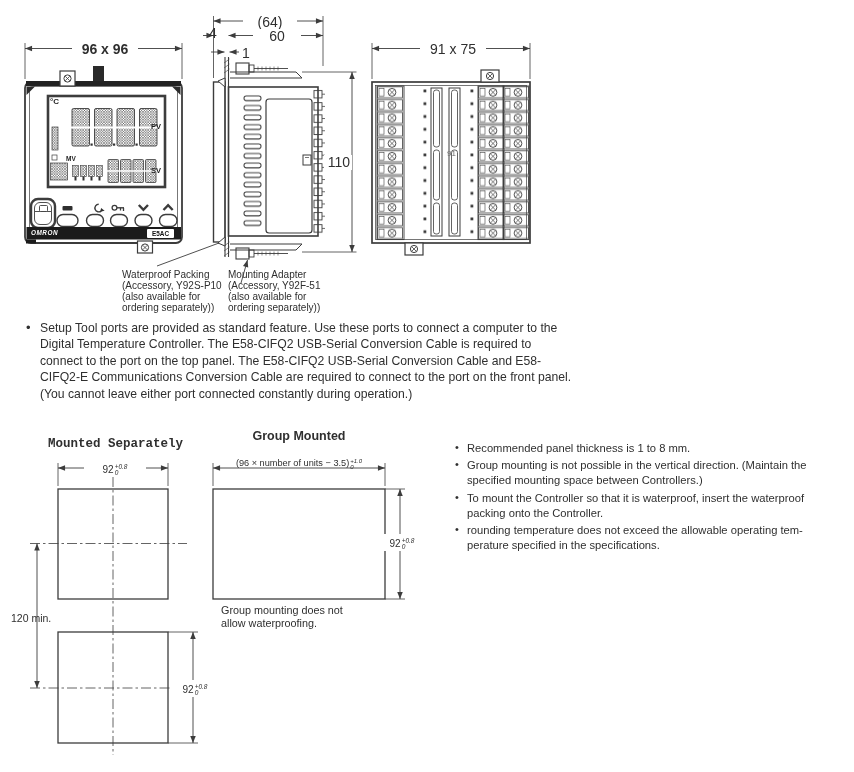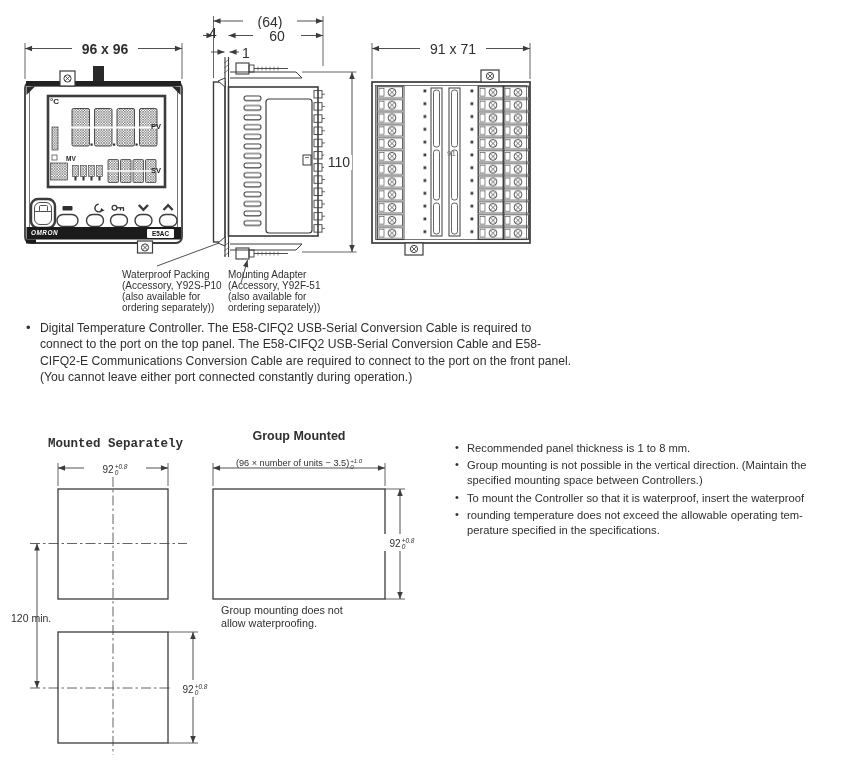--- a/index.html
+++ b/index.html
@@ -268,21 +268,21 @@
     </g>
   </g>
 </svg>
 
 <div class="lbl dim ctr bgw" style="left:72px;top:42px;width:62px;font-weight:bold;">96 x 96</div>
 <div class="lbl dim ctr bgw" style="left:243px;top:14.5px;width:50px;">(64)</div>
 <div class="lbl dim ctr bgw" style="left:253px;top:29px;width:44px;">60</div>
 <div class="lbl dim ctr" style="left:206px;top:25.5px;width:14px;">4</div>
 <div class="lbl dim" style="left:242px;top:46px;">1</div>
 <div class="lbl dim bgw" style="left:324px;top:155px;width:24px;text-align:right;">110</div>
-<div class="lbl dim ctr bgw" style="left:420px;top:42px;width:62px;">91 x 71</div>
+<div class="lbl dim ctr bgw" style="left:420px;top:42px;width:62px;">91 x 75</div>
 <div class="lbl" style="left:447px;top:150px;font-size:8px;color:#6e6e6e;">91</div>
 
 <div class="disp-lb" style="left:50px;top:97px;font-size:8px;">°C</div>
 <div class="disp-lb" style="left:151px;top:122px;font-size:7.5px;">PV</div>
 <div class="disp-lb" style="left:66px;top:155px;font-size:6.5px;">MV</div>
 <div class="disp-lb" style="left:151px;top:166px;font-size:7.5px;">SV</div>
 <div class="brand">OMRON</div>
 <div class="white-badge">E5AC</div>
 
 <div class="lbl" style="left:122px;top:269px;">
@@ -294,20 +294,21 @@
 <div class="lbl" style="left:228px;top:269px;">
   <div class="tiny">Mounting Adapter</div>
   <div class="tiny">(Accessory, Y92F-51</div>
   <div class="tiny">(also available for</div>
   <div class="tiny">ordering separately))</div>
 </div>
 
 <div class="setup">
   <div class="mark">•</div>
   <div>
+    <div class="sl">Setup Tool ports are provided as standard feature. Use these ports to connect a computer to the</div>
     <div class="sl">Digital Temperature Controller. The E58-CIFQ2 USB-Serial Conversion Cable is required to</div>
     <div class="sl">connect to the port on the top panel. The E58-CIFQ2 USB-Serial Conversion Cable and E58-</div>
     <div class="sl">CIFQ2-E Communications Conversion Cable are required to connect to the port on the front panel.</div>
     <div class="sl">(You cannot leave either port connected constantly during operation.)</div>
   </div>
 </div>
 
 <div class="lbl heading ctr" style="left:38px;top:438px;width:155px;font-family:Liberation Mono, monospace;">Mounted Separately</div>
 <div class="lbl bgw ctr" style="left:84px;top:460px;width:58px;">
   <span class="tol">
@@ -364,20 +365,21 @@
     <div class="mark">•</div>
     <div>
       <div class="bl">Group mounting is not possible in the vertical direction. (Maintain the</div>
       <div class="bl">specified mounting space between Controllers.)</div>
     </div>
   </div>
   <div class="item">
     <div class="mark">•</div>
     <div>
       <div class="bl">To mount the Controller so that it is waterproof, insert the waterproof</div>
+      <div class="bl">packing onto the Controller.</div>
     </div>
   </div>
   <div class="item">
     <div class="mark">•</div>
     <div>
       <div class="bl">rounding temperature does not exceed the allowable operating tem-</div>
       <div class="bl">perature specified in the specifications.</div>
     </div>
   </div>
 </div>

